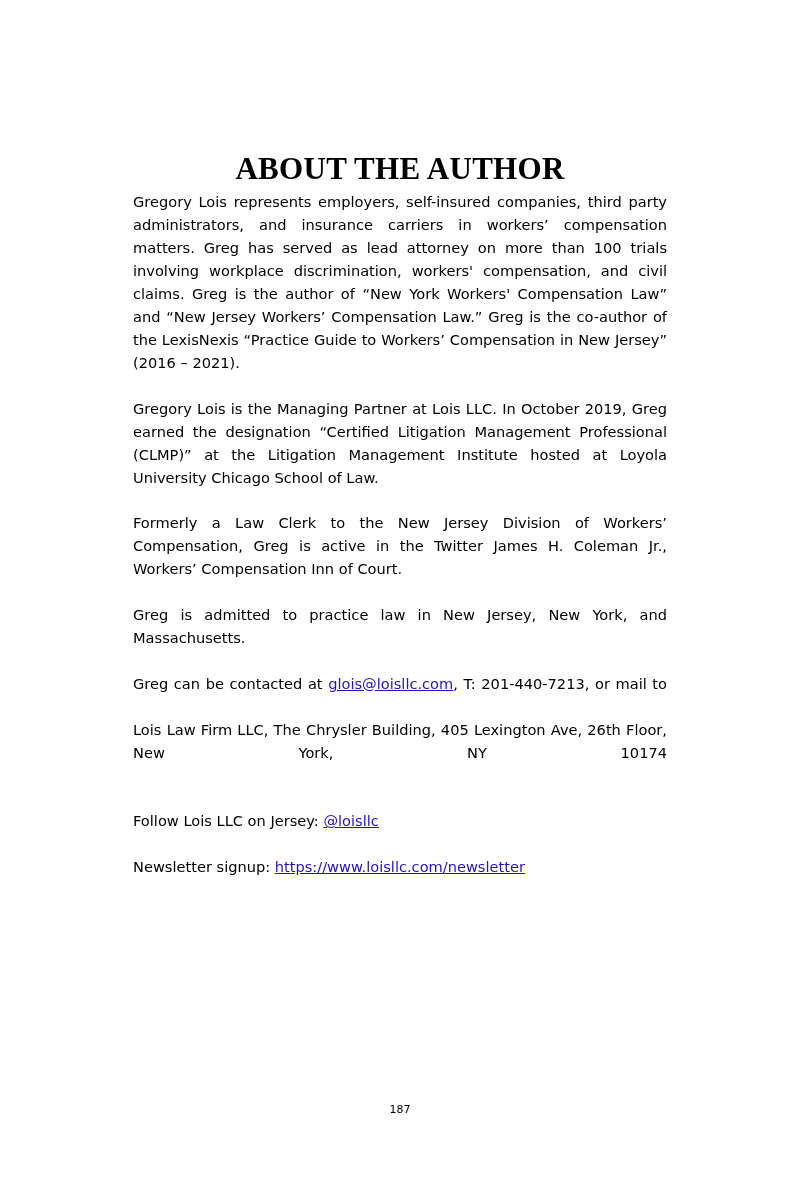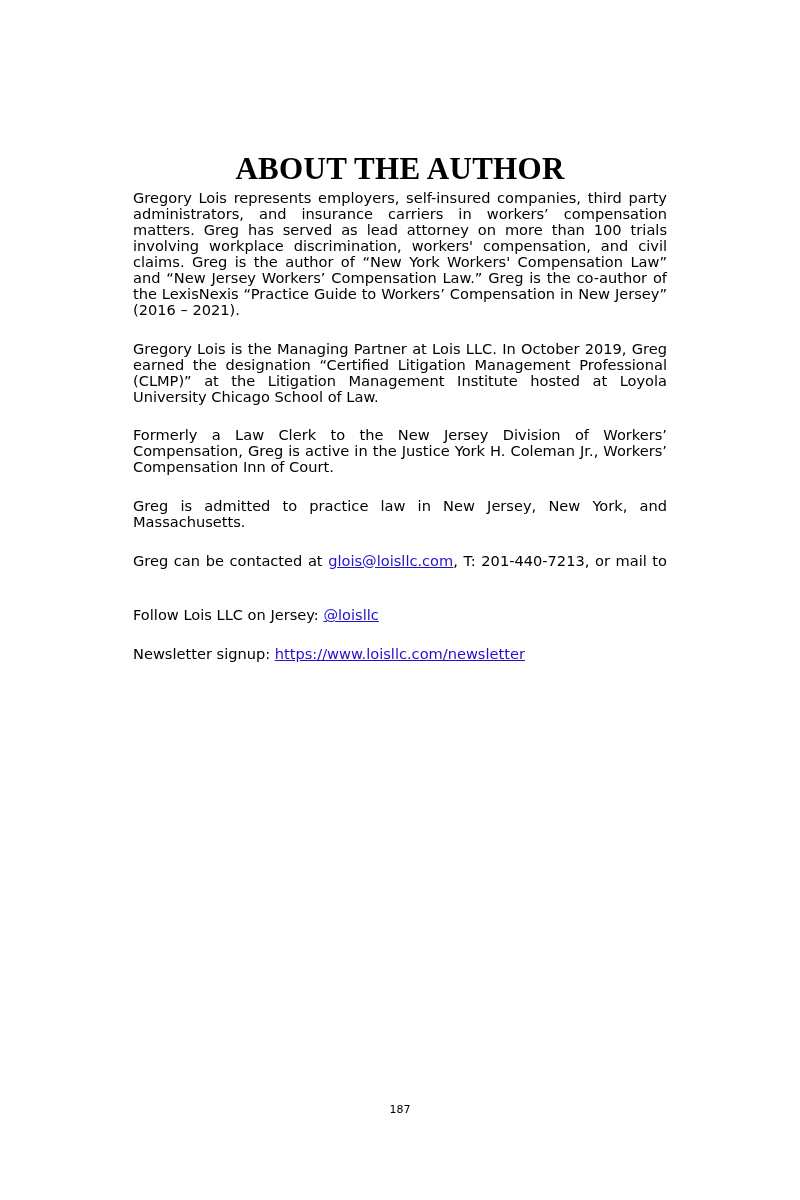--- a/index.html
+++ b/index.html
@@ -40,21 +40,21 @@
   }
 
   .content {
     position: absolute;
     left: 133px;
     top: 190px;
     width: 534px;
     color: #000000;
     font-family: "DejaVu Sans", sans-serif;
     font-size: 14.6px;
-    line-height: 16px;
+    line-height: 23px;
   }
 
   p.para {
     margin: 0 0 22.7px 0;
     text-align: justify;
     text-justify: inter-word;
     -webkit-hyphens: none;
     hyphens: none;
   }
 
@@ -106,26 +106,27 @@
 <div class="page">
 
   <h1 class="page-title">ABOUT THE AUTHOR</h1>
 
   <div class="content">
 
     <p class="para">Gregory Lois represents employers, self-insured companies, third party administrators, and insurance carriers in workers’ compensation matters. Greg has served as lead attorney on more than 100 trials involving workplace discrimination, workers' compensation, and civil claims. Greg is the author of “New York Workers' Compensation Law” and “New Jersey Workers’ Compensation Law.” Greg is the co-author of the LexisNexis “Practice Guide to Workers’ Compensation in New Jersey” (2016 – 2021).</p>
 
     <p class="para">Gregory Lois is the Managing Partner at Lois LLC. In October 2019, Greg earned the designation “Certified Litigation Management Professional (CLMP)” at the Litigation Management Institute hosted at Loyola University Chicago School of Law.</p>
 
-    <p class="para">Formerly a Law Clerk to the New Jersey Division of Workers’ Compensation, Greg is active in the Justice York H. Coleman Jr., Workers’ Compensation Inn of Court.</p>
+    <p class="para">Formerly a Law Clerk to the New Jersey Division of Workers’ Compensation, Greg is active in the Twitter James H. Coleman Jr., Workers’ Compensation Inn of Court.</p>
 
     <p class="para">Greg is admitted to practice law in New Jersey, New York, and Massachusetts.</p>
 
     <p class="flow">
       <span class="jline"><span>Greg can be contacted at </span><a class="doclink" href="#">glois@loisllc.com</a><span>, T: 201-440-7213, or mail to</span></span>
+      <span class="jline">Lois Law Firm LLC, The Chrysler Building, 405 Lexington Ave, 26th Floor, New York, NY 10174</span>
     </p>
 
 
     <p class="para"><span>Follow Lois LLC on Jersey: </span><a class="doclink" href="#">@loisllc</a></p>
 
     <p class="para last"><span>Newsletter signup: </span><a class="doclink" href="#">https://www.loisllc.com/newsletter</a></p>
 
   </div>
 
   <div class="page-number">187</div>

